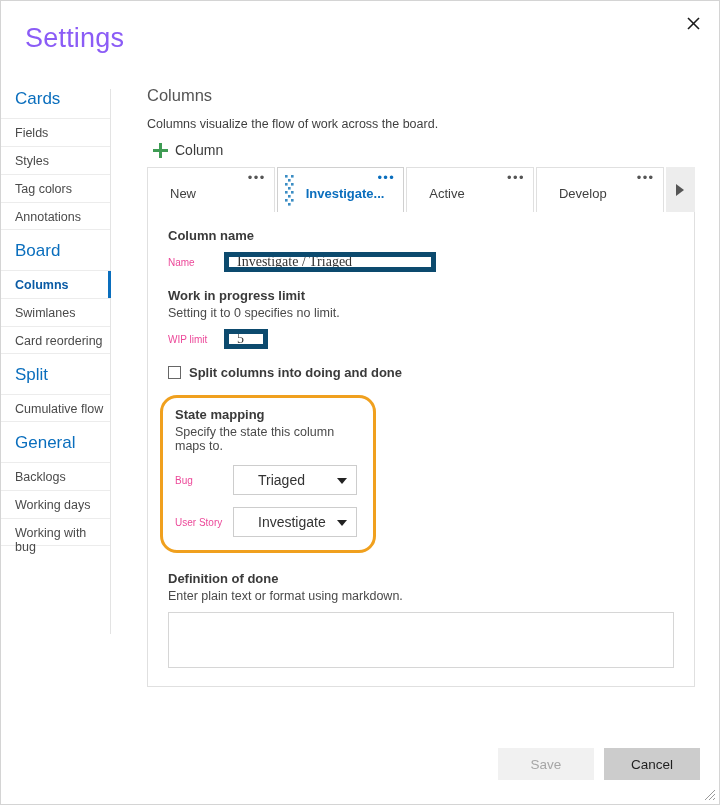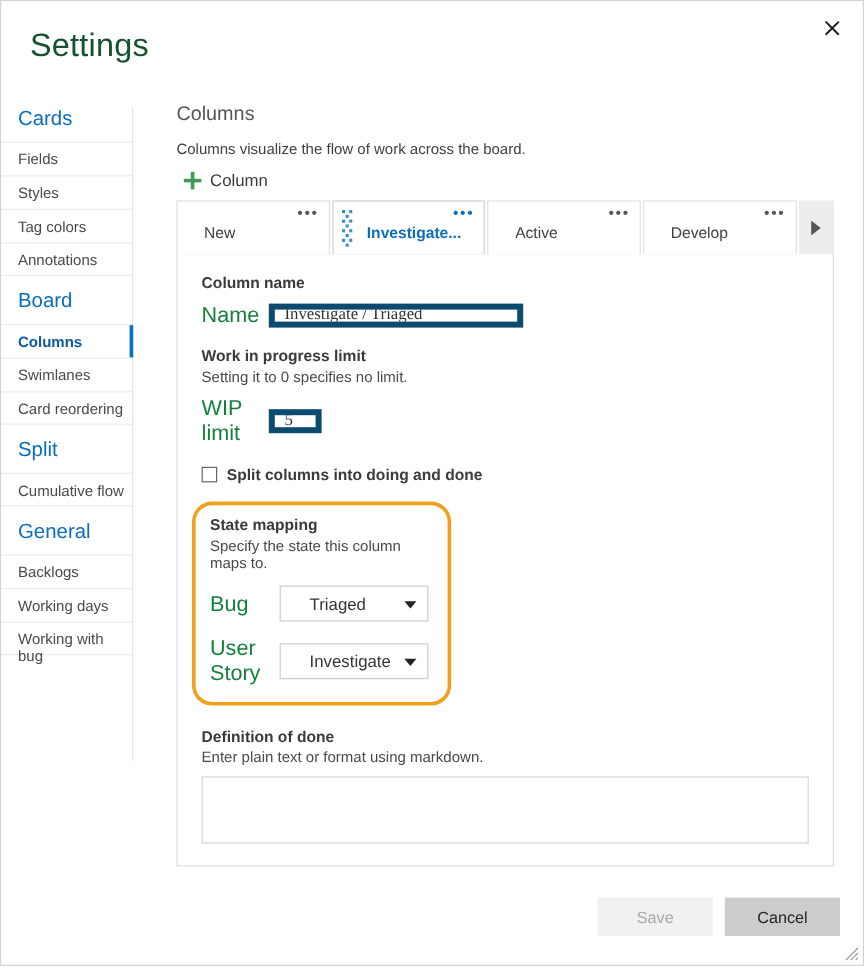--- a/index.html
+++ b/index.html
@@ -22,21 +22,21 @@
     box-sizing: border-box;
     background: #ffffff;
   }
   
   .dialog-title {
     position: absolute;
     left: 24px;
     top: 22px;
     font-size: 27px;
     font-weight: 400;
-    color: #14532d;
+    color: #8b5cf6;
     letter-spacing: 0.2px;
   }
   .close-btn {
     position: absolute;
     right: 4px;
     top: 2px;
     width: 44px;
     height: 40px;
     display: flex;
     align-items: center;
@@ -202,22 +202,22 @@
     font-size: 12.5px;
     color: #4a4a4a;
     margin-bottom: 6px;
   }
   .field-row {
     display: flex;
     align-items: center;
     margin-top: 9px;
   }
   .field-label {
-    font-size: 18px;
-    color: #15803d;
+    font-size: 10px;
+    color: #ec4899;
     width: 56px;
     flex: none;
   }
   .text-input {
     border: 5px solid #0c4a6e;
     height: 20px;
     box-sizing: border-box;
     font-size: 14px;
     color: #333333;
     padding: 0 8px;

